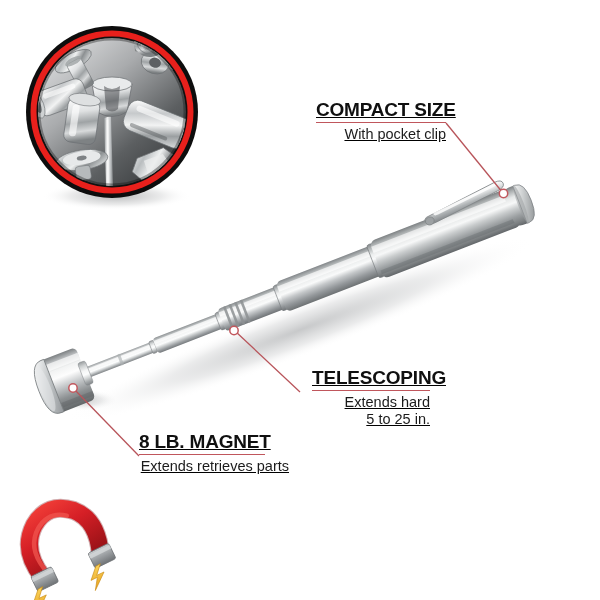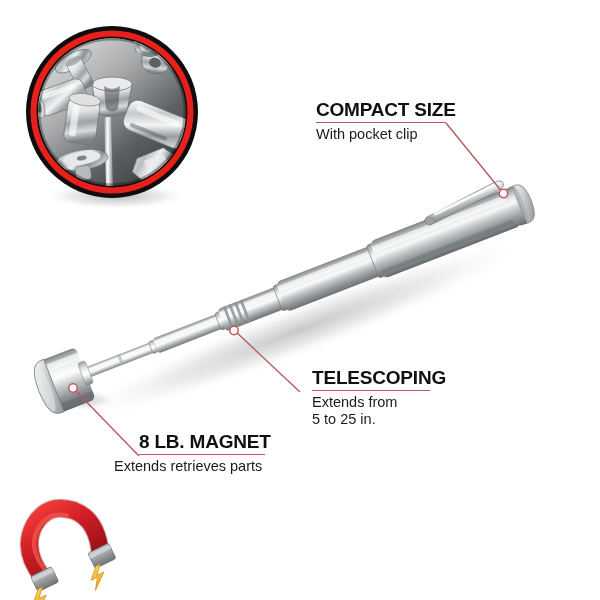--- a/index.html
+++ b/index.html
@@ -19,20 +19,21 @@
     position: absolute;
     left: 0;
     top: 0;
     width: 600px;
     height: 600px;
   }
 
   
   .callout {
     position: absolute;
+    text-decoration: underline;
   }
   .callout-title {
     font-family: "Liberation Sans", sans-serif;
     font-weight: bold;
     font-size: 19px;
     letter-spacing: -0.2px;
     color: #101010;
     white-space: nowrap;
     line-height: 1.05;
   }
@@ -42,21 +43,21 @@
     margin-top: 2px;
   }
   .callout-sub {
     font-family: "Liberation Sans", sans-serif;
     font-size: 14.5px;
     color: #1b1b1b;
     line-height: 1.18;
     margin-top: 3px;
     white-space: nowrap;
   }
-  .sub-center { text-align: left; }
+  .sub-center { text-align: right; }
 
   #callout-compact  { left: 316px; top: 100px; }
   #callout-compact .callout-rule { width: 130px; }
   #callout-compact .callout-sub  { width: 130px; }
 
   #callout-telescoping { left: 312px; top: 368px; }
   #callout-telescoping .callout-rule { width: 118px; }
   #callout-telescoping .callout-sub  { width: 118px; }
 
   #callout-magnet { left: 139px; top: 432px; }
@@ -390,21 +391,21 @@
   <div class="callout" id="callout-compact">
     <div class="callout-title">COMPACT SIZE</div>
     <div class="callout-rule"></div>
     <div class="callout-sub sub-center">With pocket clip</div>
   </div>
 
   <div class="callout" id="callout-telescoping">
     <div class="callout-title">TELESCOPING</div>
     <div class="callout-rule"></div>
     <div class="callout-sub sub-center">
-      <div>Extends from</div>
+      <div>Extends hard</div>
       <div>5 to 25 in.</div>
     </div>
   </div>
 
   <div class="callout" id="callout-magnet">
     <div class="callout-title">8 LB. MAGNET</div>
     <div class="callout-rule"></div>
     <div class="callout-sub sub-center">
       <div>Extends retrieves parts</div>
     </div>

